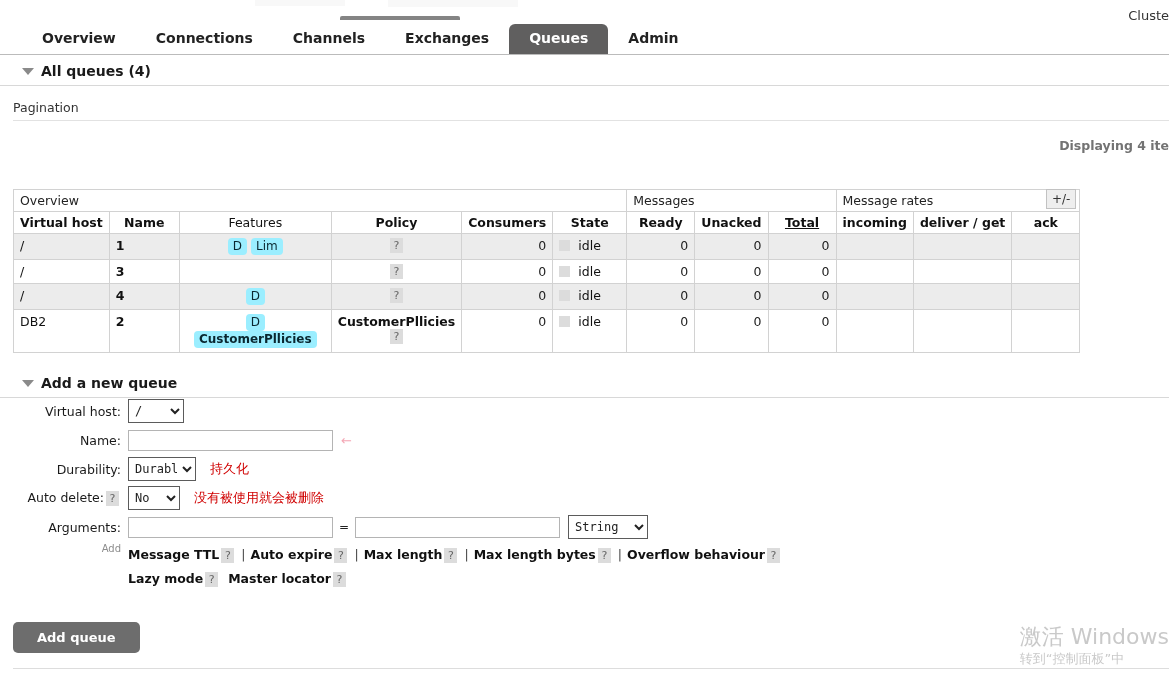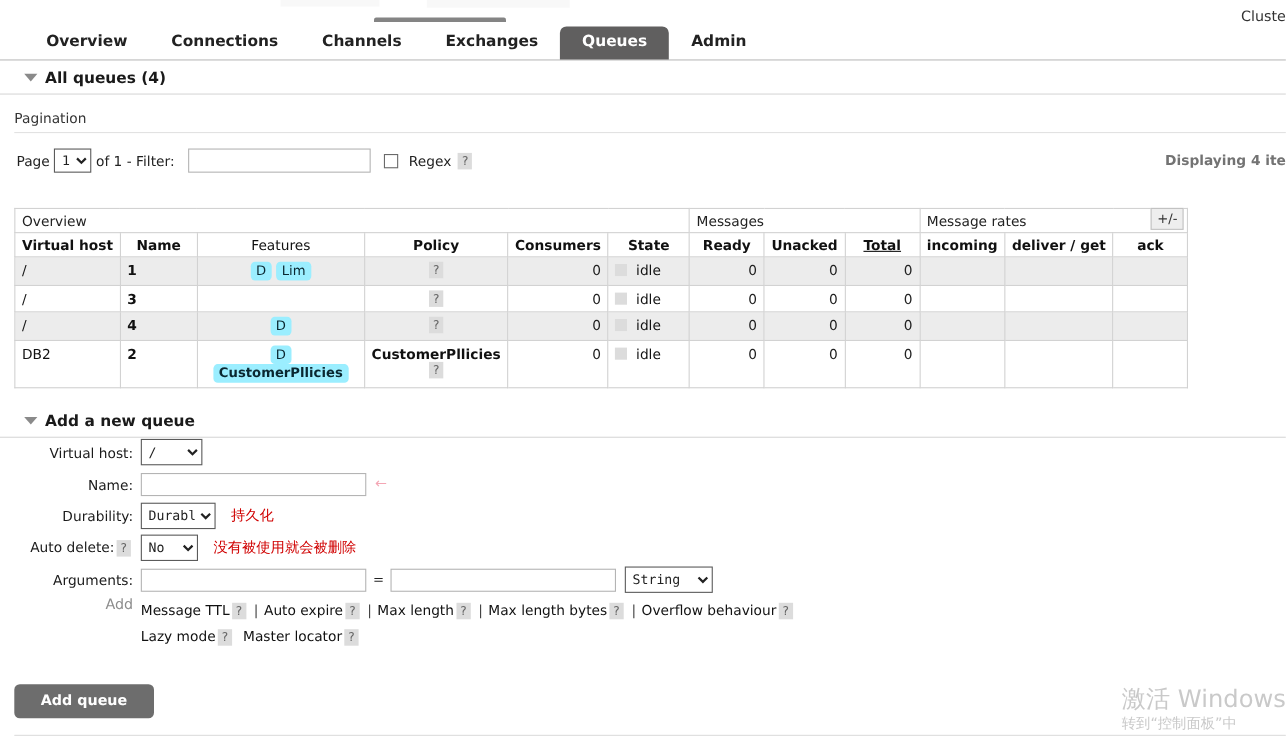--- a/index.html
+++ b/index.html
@@ -130,23 +130,23 @@
     font-family: "DejaVu Sans Mono", "Liberation Mono", monospace;
     font-size: 12px; height: 24px; border: 1px solid #5b5b5b; background: #fff; color:#222;
     padding: 1px 2px;
   }
   .cn-note { color: #d00000; font-size: 13px; margin-left: 14px; white-space: nowrap; }
   .red-arrow {
     margin-left: 8px; color: #f4a6b4; font-size: 13px; line-height: 1;
   }
   .eq { margin: 0 6px; color:#222; }
   .argsrow { display: flex; align-items: flex-start; margin-top: 2px; }
-  .add-link { width: 112px; text-align:right; padding-right: 7px; color: #8d8d8d; font-size: 13px; cursor:pointer;}
+  .add-link { width: 112px; text-align:right; padding-right: 7px; color: #8d8d8d; font-size: 10px; cursor:pointer;}
   .preset-lines { font-size: 12.5px; color: #111; line-height: 24px; }
-  .preset { font-weight: normal; cursor: pointer; margin-top: 17px; }
+  .preset { font-weight: bold; cursor: pointer; margin-top: 17px; }
   .sep { color: #444; margin: 0 5px; }
 
   .addq-btn {
     position: absolute; left: 13px; top: 622px;
     background: #6d6d6d; color: #fff; font-weight: bold; font-size: 13px;
     border: none; border-radius: 5px; padding: 8px 24px; cursor: pointer;
     font-family: "DejaVu Sans", "Liberation Sans", sans-serif;
   }
   .bottom-rule { position:absolute; left:13px; top:668px; width:1156px; height:1px; background:#dddddd; }
 
@@ -182,32 +182,20 @@
     </div>
   </div>
 
   <div class="section-head" style="top:58px;">
     <span class="caret"></span><span>All queues (4)</span>
   </div>
 
   <div class="pagination-title">Pagination</div>
   <div class="pagination-rule"></div>
 
-  <div class="pagerow">
-    <span>Page</span>
-    <select class="mini">
-      <option>1</option>
-    </select>
-    <span>of 1</span>
-    <span>- Filter:</span>
-    <input class="filter" type="text" placeholder="" style="">
-    <span class="chk"></span>
-    <span style="margin-left:6px;">Regex</span>
-    <span class="help">?</span>
-  </div>
 
   <div class="displaying">Displaying 4 ite</div>
 
   <table class="queues">
     <thead>
       <tr>
         <th class="grp" colspan="6">Overview</th>
         <th class="grp" colspan="3">Messages</th>
         <th class="grp" colspan="3">Message rates</th>
       </tr>

